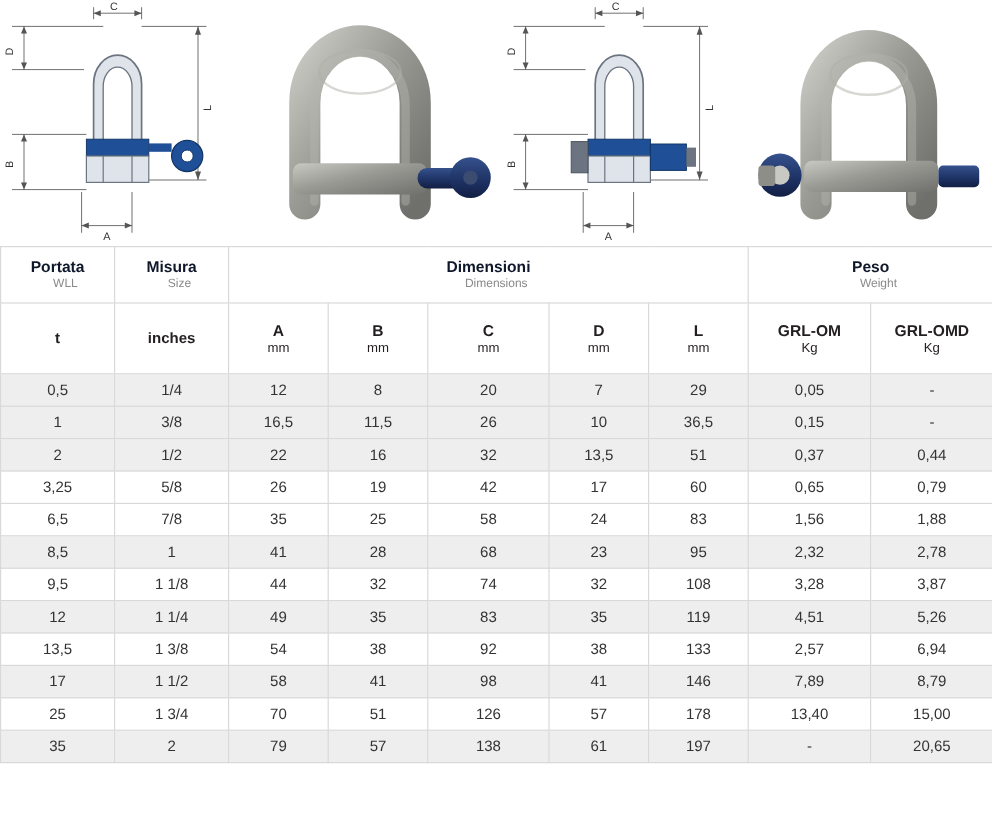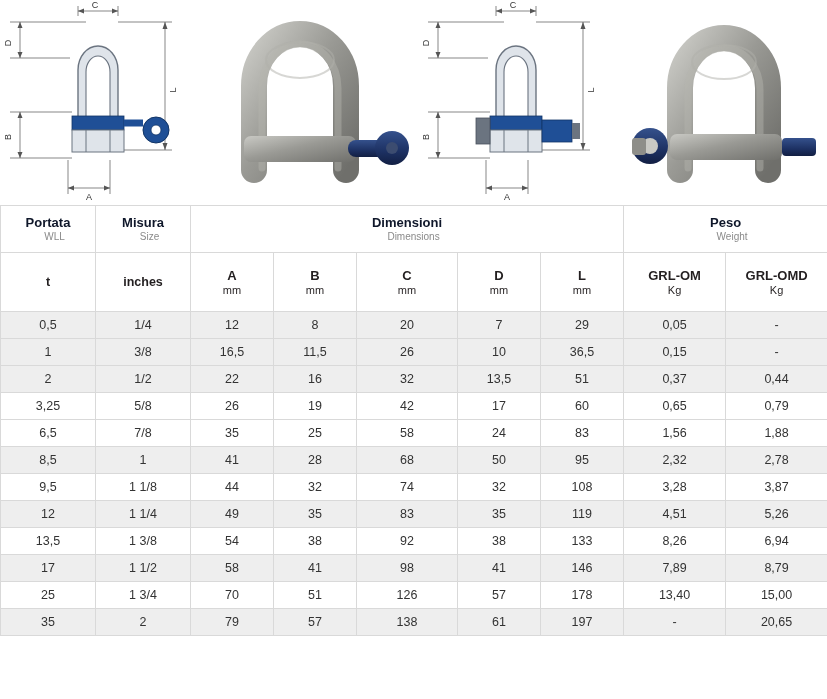--- a/index.html
+++ b/index.html
@@ -379,21 +379,21 @@
           <td>83</td>
           <td class="bold">1,56</td>
           <td class="bold">1,88</td>
         </tr>
       <tr class="alt">
           <td>8,5</td>
           <td>1</td>
           <td>41</td>
           <td class="bold">28</td>
           <td>68</td>
-          <td>50</td>
+          <td>23</td>
           <td>95</td>
           <td>2,32</td>
           <td>2,78</td>
         </tr>
       <tr class="norm">
           <td>9,5</td>
           <td>1 1/8</td>
           <td>44</td>
           <td class="bold">32</td>
           <td>74</td>
@@ -414,21 +414,21 @@
           <td>5,26</td>
         </tr>
       <tr class="norm">
           <td>13,5</td>
           <td>1 3/8</td>
           <td>54</td>
           <td class="bold">38</td>
           <td>92</td>
           <td>38</td>
           <td>133</td>
-          <td>8,26</td>
+          <td>2,57</td>
           <td>6,94</td>
         </tr>
       <tr class="alt">
           <td>17</td>
           <td>1 1/2</td>
           <td>58</td>
           <td class="bold">41</td>
           <td>98</td>
           <td>41</td>
           <td>146</td>

